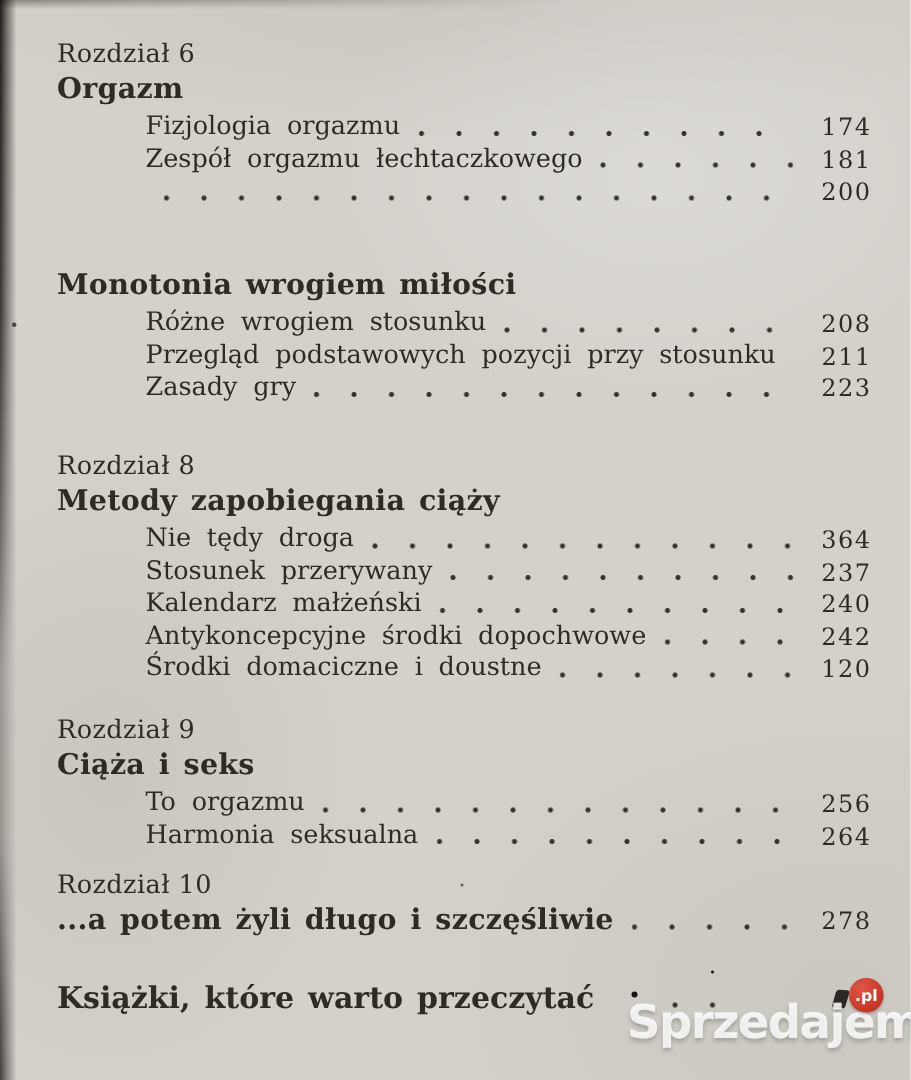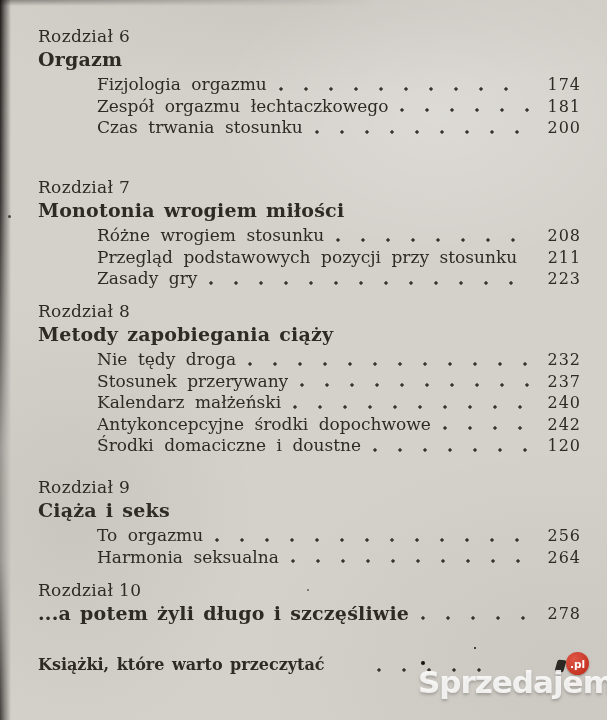--- a/index.html
+++ b/index.html
@@ -92,21 +92,21 @@
     letter-spacing: 1px;
     word-spacing: 0;
     white-space: nowrap;
   }
   .title-row { display: flex; align-items: flex-end; }
   .title-row .page-num { font-weight: normal; }
   .title-row .dots { margin-bottom: 5px; }
   .closing-row {
     position: absolute;
     left: 0; right: 0;
-    font-size: 16px;
+    font-size: 20px;
     font-weight: bold;
     line-height: 26px;
     word-spacing: 0.12em;
     gap: 40px;
   }
 
   
   .s6  { top: 26px;  }
   .s7  { top: 177px; }
   .s8  { top: 301px; }
@@ -179,29 +179,27 @@
           <span class="row-label">Fizjologia orgazmu</span>
           <span class="dots"></span>
           <span class="page-num">174</span>
         </li>
         <li class="row">
           <span class="row-label">Zespół orgazmu łechtaczkowego</span>
           <span class="dots"></span>
           <span class="page-num">181</span>
         </li>
         <li class="row">
-          <span class="row-label">Czas trwania stosunku</span>
           <span class="dots"></span>
           <span class="page-num">200</span>
         </li>
       </ul>
     </section>
 
     <section class="chapter s7">
-      <div class="chapter-label">Rozdział 7</div>
       <h2 class="chapter-title">Monotonia wrogiem miłości</h2>
       <ul class="entries">
         <li class="row">
           <span class="row-label">Różne wrogiem stosunku</span>
           <span class="dots"></span>
           <span class="page-num">208</span>
         </li>
         <li class="row">
           <span class="row-label">Przegląd podstawowych pozycji przy stosunku</span>
           <span class="dots"></span>
@@ -215,21 +213,21 @@
       </ul>
     </section>
 
     <section class="chapter s8">
       <div class="chapter-label">Rozdział 8</div>
       <h2 class="chapter-title">Metody zapobiegania ciąży</h2>
       <ul class="entries">
         <li class="row">
           <span class="row-label">Nie tędy droga</span>
           <span class="dots"></span>
-          <span class="page-num">232</span>
+          <span class="page-num">364</span>
         </li>
         <li class="row">
           <span class="row-label">Stosunek przerywany</span>
           <span class="dots"></span>
           <span class="page-num">237</span>
         </li>
         <li class="row">
           <span class="row-label">Kalendarz małżeński</span>
           <span class="dots"></span>
           <span class="page-num">240</span>

